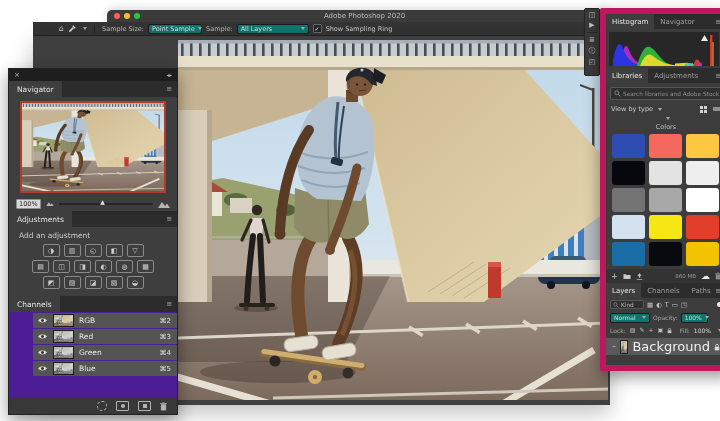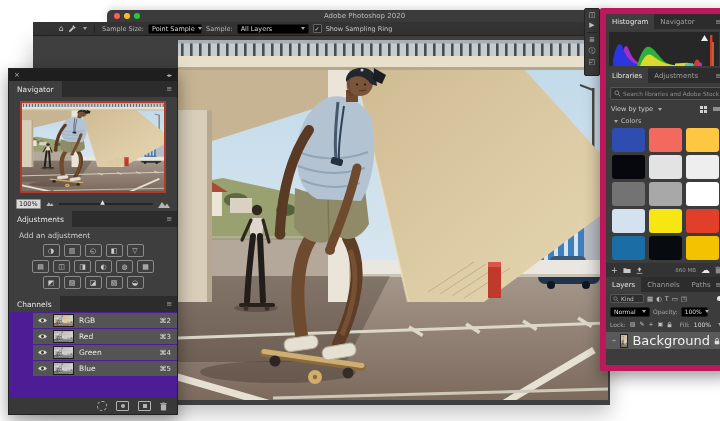--- a/index.html
+++ b/index.html
@@ -6,21 +6,21 @@
   .stage{position:relative;width:720px;height:421px;background:#fff;overflow:hidden;}
 
   
   .titlebar{position:absolute;left:107px;top:10px;width:503px;height:12px;background:#3b3b3b;border-radius:5px 5px 0 0;display:flex;align-items:center;box-shadow:0 -2px 8px rgba(0,0,0,.15);}
   .lights{display:flex;gap:4px;margin-left:7px;z-index:2;}
   .light{width:6px;height:6px;border-radius:50%;}
   .win-title{position:absolute;left:12px;right:0;text-align:center;font-size:7px;color:#bdbdbd;}
   .optionsbar{position:absolute;left:33px;top:22px;width:577px;height:14px;background:#343434;border-bottom:1px solid #232323;display:flex;align-items:center;gap:4px;padding-left:26px;box-sizing:border-box;font-size:6.5px;color:#b9b9b9;white-space:nowrap;}
   .opt-home{color:#d0d0d0;font-size:8px;}
   .opt-sep{width:1px;height:8px;background:#242424;margin:0 3px;}
-  .dd{display:flex;align-items:center;justify-content:space-between;background:#000000;border:1px solid #1b1b1b;border-radius:2px;height:10px;padding:0 3px;color:#ddd;box-sizing:border-box;}
+  .dd{display:flex;align-items:center;justify-content:space-between;background:#0f766e;border:1px solid #1b1b1b;border-radius:2px;height:10px;padding:0 3px;color:#ddd;box-sizing:border-box;}
   .caret{width:0;height:0;border-left:2.5px solid transparent;border-right:2.5px solid transparent;border-top:3px solid #a8a8a8;margin-left:3px;}
   .cb{width:7px;height:7px;background:#262626;border:1px solid #666;border-radius:1px;color:#e8e8e8;font-size:6px;line-height:7px;text-align:center;}
   .workspace{position:absolute;left:33px;top:36px;width:577px;height:369px;background:#3f3f3f;box-shadow:0 8px 20px rgba(0,0,0,.25);}
   .photo{position:absolute;left:178px;top:40px;width:430px;height:360px;}
   .photo svg{display:block;width:100%;height:100%;}
 
   
   .tabbar{height:16px;background:#2c2c2c;display:flex;align-items:stretch;color:#9f9f9f;font-size:7.5px;flex-shrink:0;}
   .tabs-holder{display:flex;flex:1;min-width:0;}
   .tab{display:flex;align-items:center;padding:0 8px;}
@@ -65,21 +65,21 @@
   .rpanel .tab{padding:0 6px;}
   .hist-body{padding:3px 3px 2px;}
   .hist-body svg{display:block;}
   .search-row{margin:4px 4px 2px;height:11px;background:#2f2f2f;border:1px solid #565656;border-radius:2px;display:flex;align-items:center;gap:2px;padding:0 3px;color:#8f8f8f;font-size:5.8px;white-space:nowrap;overflow:hidden;flex-shrink:0;}
   .mylib-row{margin:2px 4px;height:12px;background:#454545;border:1px solid #292929;border-radius:2px;display:flex;align-items:center;justify-content:space-between;padding:0 4px;font-size:6.5px;color:#e0e0e0;flex-shrink:0;}
   .view-row{margin:3px 5px 1px;display:flex;align-items:center;font-size:6.5px;color:#cfcfcf;gap:2px;}
   .vgrid{margin-left:auto;display:grid;grid-template-columns:3px 3px;gap:1px;}
   .vgrid i{width:3px;height:3px;background:#d2d2d2;}
   .vlist{width:8px;height:7px;display:flex;flex-direction:column;justify-content:space-between;padding:1px 0;box-sizing:border-box;margin-left:4px;}
   .vlist i{height:1.4px;background:#8f8f8f;}
-  .colors-row{margin:3px 5px 1px;font-size:6.5px;color:#bdbdbd;display:flex;gap:3px;align-items:center;}
+  .colors-row{margin:3px 5px 1px;font-size:6.5px;color:#bdbdbd;display:flex;gap:3px;align-items:center;flex-direction:column;}
   .sw-grid{margin:2px 0 0 6px;display:grid;grid-template-columns:repeat(3,33px);column-gap:4px;row-gap:3px;}
   .swatch{height:24px;border-radius:3px;}
   .scrollbar{position:absolute;right:2px;top:138px;width:3px;height:42px;background:#8a8a8a;border-radius:2px;}
   .lib-footer{height:14px;background:#333;display:flex;align-items:center;gap:5px;padding:0 5px;margin-top:3px;color:#c9c9c9;flex-shrink:0;font-size:8px;}
   .lib-size{margin-left:auto;font-size:5.5px;color:#9a9a9a;}
   .cloud{color:#e9e9e9;font-size:9px;line-height:9px;}
   .filter-row{height:13px;display:flex;align-items:center;gap:3px;padding:0 4px;font-size:6.5px;color:#c0c0c0;flex-shrink:0;}
   .kind-box{width:34px;height:9px;background:#2f2f2f;border:1px solid #565656;border-radius:2px;display:flex;align-items:center;gap:2px;padding:0 2px;font-size:5.8px;color:#bfbfbf;box-sizing:border-box;}
   .f-dot{width:5px;height:5px;border-radius:50%;background:#e8e8e8;margin-left:auto;}
   .blend-row{height:13px;display:flex;align-items:center;gap:3px;padding:0 4px;font-size:6px;color:#a8a8a8;flex-shrink:0;}

